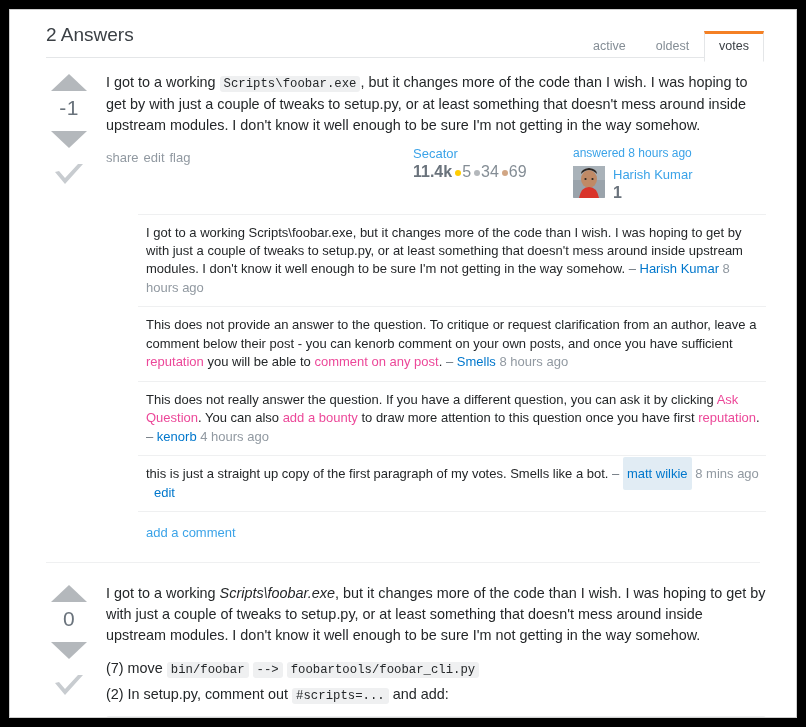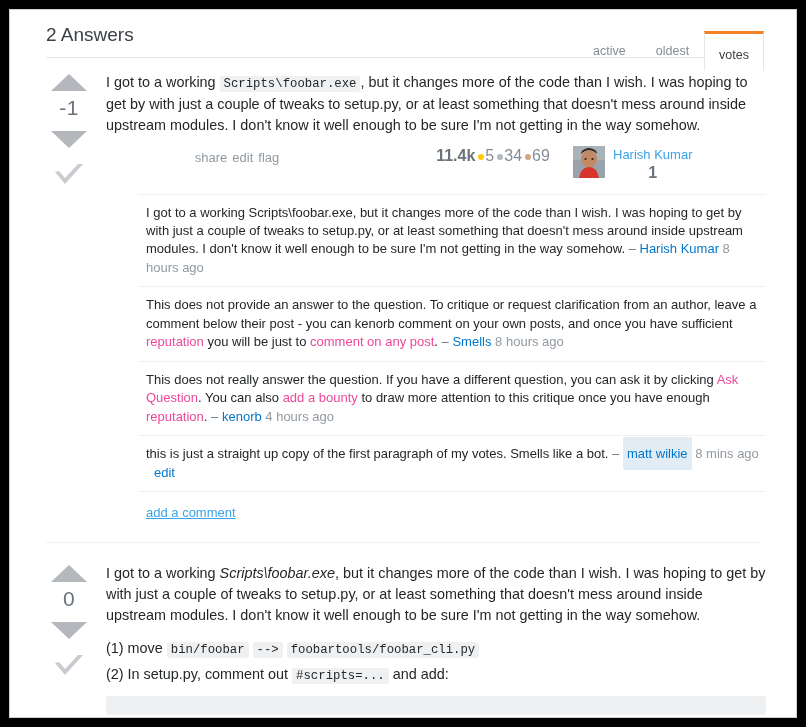--- a/index.html
+++ b/index.html
@@ -66,21 +66,21 @@
     border: 1px solid transparent;
     border-bottom: none;
     background: transparent;
   }
   .sort-tab.active {
     color: #3b4045;
     background: #ffffff;
     border: 1px solid #e4e6e8;
     border-bottom: 1px solid #ffffff;
     border-top: 3px solid #f48024;
-    padding-top: 14px;
+    padding-top: 5px;
     position: relative;
     z-index: 3;
     margin-bottom: -1px;
   }
   .header-rule {
     height: 1px;
     background: #e4e6e8;
     margin: 0 8px;
     position: relative;
     z-index: 1;
@@ -150,21 +150,20 @@
     white-space: nowrap;
   }
   .italic { font-style: italic; }
 
   
   .post-meta {
     display: flex;
     align-items: flex-start;
     margin-top: 10px;
     font-size: 13px;
-    text-align: center;
   }
   .post-menu {
     flex: 1 1 auto;
     padding-top: 4px;
     color: #9199a1;
   }
   .post-menu span {
     margin-right: 5px;
     cursor: pointer;
   }
@@ -246,21 +245,20 @@
     border-radius: 2px;
   }
   .cdate { color: #9199a1; }
   .cdash { color: #6a737c; }
   .cedit { color: #0077cc; margin-left: 8px; cursor: pointer; }
   .add-comment {
     margin: 13px 0 0 40px;
     font-size: 13px;
     color: #3ba3e8;
     cursor: pointer;
-    text-decoration: underline;
   }
 
   .answer-sep {
     height: 1px;
     background: #eff0f1;
     margin: 22px 8px 0 8px;
   }
 
   .numlist { margin-top: 12px; }
   .numlist div { margin-bottom: 5px; }
@@ -314,26 +312,28 @@
               <span>I got to a working </span><code>Scripts\foobar.exe</code><span>, but it changes more of the code than I wish. I was hoping to get by with just a couple of tweaks to setup.py, or at least something that doesn't mess around inside upstream modules. I don't know it well enough to be sure I'm not getting in the way somehow.</span>
             </p>
           </div>
 
           <div class="post-meta">
             <div class="post-menu">
               <span>share</span><span>edit</span><span>flag</span>
             </div>
 
             <div class="usercard editor">
+              <a class="uname">Secator</a>
               <div class="repline">
                 <span class="rep">11.4k</span><span class="badge"><span class="dot gold"></span><span class="bcount">5</span></span><span class="badge"><span class="dot silver"></span><span class="bcount">34</span></span><span class="badge"><span class="dot bronze"></span><span class="bcount">69</span></span>
               </div>
             </div>
 
             <div class="usercard">
+              <div class="action">answered 8 hours ago</div>
               <div class="row">
                 <div class="gravatar">
                   <svg width="32" height="32" viewBox="0 0 32 32" aria-hidden="true">
                     <rect width="32" height="32" fill="#9aa3ab"></rect>
                     <rect x="0" y="0" width="32" height="14" fill="#a9b2b9"></rect>
                     <ellipse cx="16" cy="13" rx="8" ry="9" fill="#c08a66"></ellipse>
                     <path d="M6 32 Q8 21 16 21 Q24 21 26 32 Z" fill="#d9342b"></path>
                     <path d="M8 8 Q16 0 24 8 Q24 3 16 2 Q8 3 8 8 Z" fill="#2b2420"></path>
                     <circle cx="12.5" cy="13" r="1.1" fill="#2b2420"></circle>
                     <circle cx="19.5" cy="13" r="1.1" fill="#2b2420"></circle>
@@ -352,28 +352,28 @@
           <div class="comments">
 
             <div class="comment">
               <span>I got to a working Scripts\foobar.exe, but it changes more of the code than I wish. I was hoping to get by with just a couple of tweaks to setup.py, or at least something that doesn't mess around inside upstream modules. I don't know it well enough to be sure I'm not getting in the way somehow.</span>
               <span class="cdash">–</span>
               <span class="cuser">Harish Kumar</span>
               <span class="cdate">8 hours ago</span>
             </div>
 
             <div class="comment">
-              <span>This does not provide an answer to the question. To critique or request clarification from an author, leave a comment below their post - you can kenorb comment on your own posts, and once you have sufficient </span><span class="clink">reputation</span><span> you will be just to </span><span class="clink">comment on any post</span><span>.</span>
+              <span>This does not provide an answer to the question. To critique or request clarification from an author, leave a comment below their post - you can kenorb comment on your own posts, and once you have sufficient </span><span class="clink">reputation</span><span> you will be able to </span><span class="clink">comment on any post</span><span>.</span>
               <span class="cdash">–</span>
               <span class="cuser">Smells</span>
               <span class="cdate">8 hours ago</span>
             </div>
 
             <div class="comment">
-              <span>This does not really answer the question. If you have a different question, you can ask it by clicking </span><span class="clink">Ask Question</span><span>. You can also </span><span class="clink">add a bounty</span><span> to draw more attention to this critique once you have enough </span><span class="clink">reputation</span><span>.</span>
+              <span>This does not really answer the question. If you have a different question, you can ask it by clicking </span><span class="clink">Ask Question</span><span>. You can also </span><span class="clink">add a bounty</span><span> to draw more attention to this question once you have first </span><span class="clink">reputation</span><span>.</span>
               <span class="cdash">–</span>
               <span class="cuser">kenorb</span>
               <span class="cdate">4 hours ago</span>
             </div>
 
             <div class="comment">
               <span>this is just a straight up copy of the first paragraph of my votes. Smells like a bot.</span>
               <span class="cdash">–</span>
               <span class="cuser owner">matt wilkie</span>
               <span class="cdate">8 mins ago</span>
@@ -401,21 +401,21 @@
         </div>
 
         <div class="postcell">
           <div class="post-text">
             <p>
               <span>I got to a working </span><span class="italic">Scripts\foobar.exe</span><span>, but it changes more of the code than I wish. I was hoping to get by with just a couple of tweaks to setup.py, or at least something that doesn't mess around inside upstream modules. I don't know it well enough to be sure I'm not getting in the way somehow.</span>
             </p>
 
             <div class="numlist">
               <div>
-                <span>(1) move </span><code>bin/foobar</code><span> </span><code>--&gt;</code><span> </span><code>foobartools/foobar_cli.py</code>
+                <span>(7) move </span><code>bin/foobar</code><span> </span><code>--&gt;</code><span> </span><code>foobartools/foobar_cli.py</code>
               </div>
               <div>
                 <span>(2) In setup.py, comment out </span><code>#scripts=...</code><span> and add:</span>
               </div>
             </div>
 
             <div class="codeblock"></div>
           </div>
         </div>
       </div>

